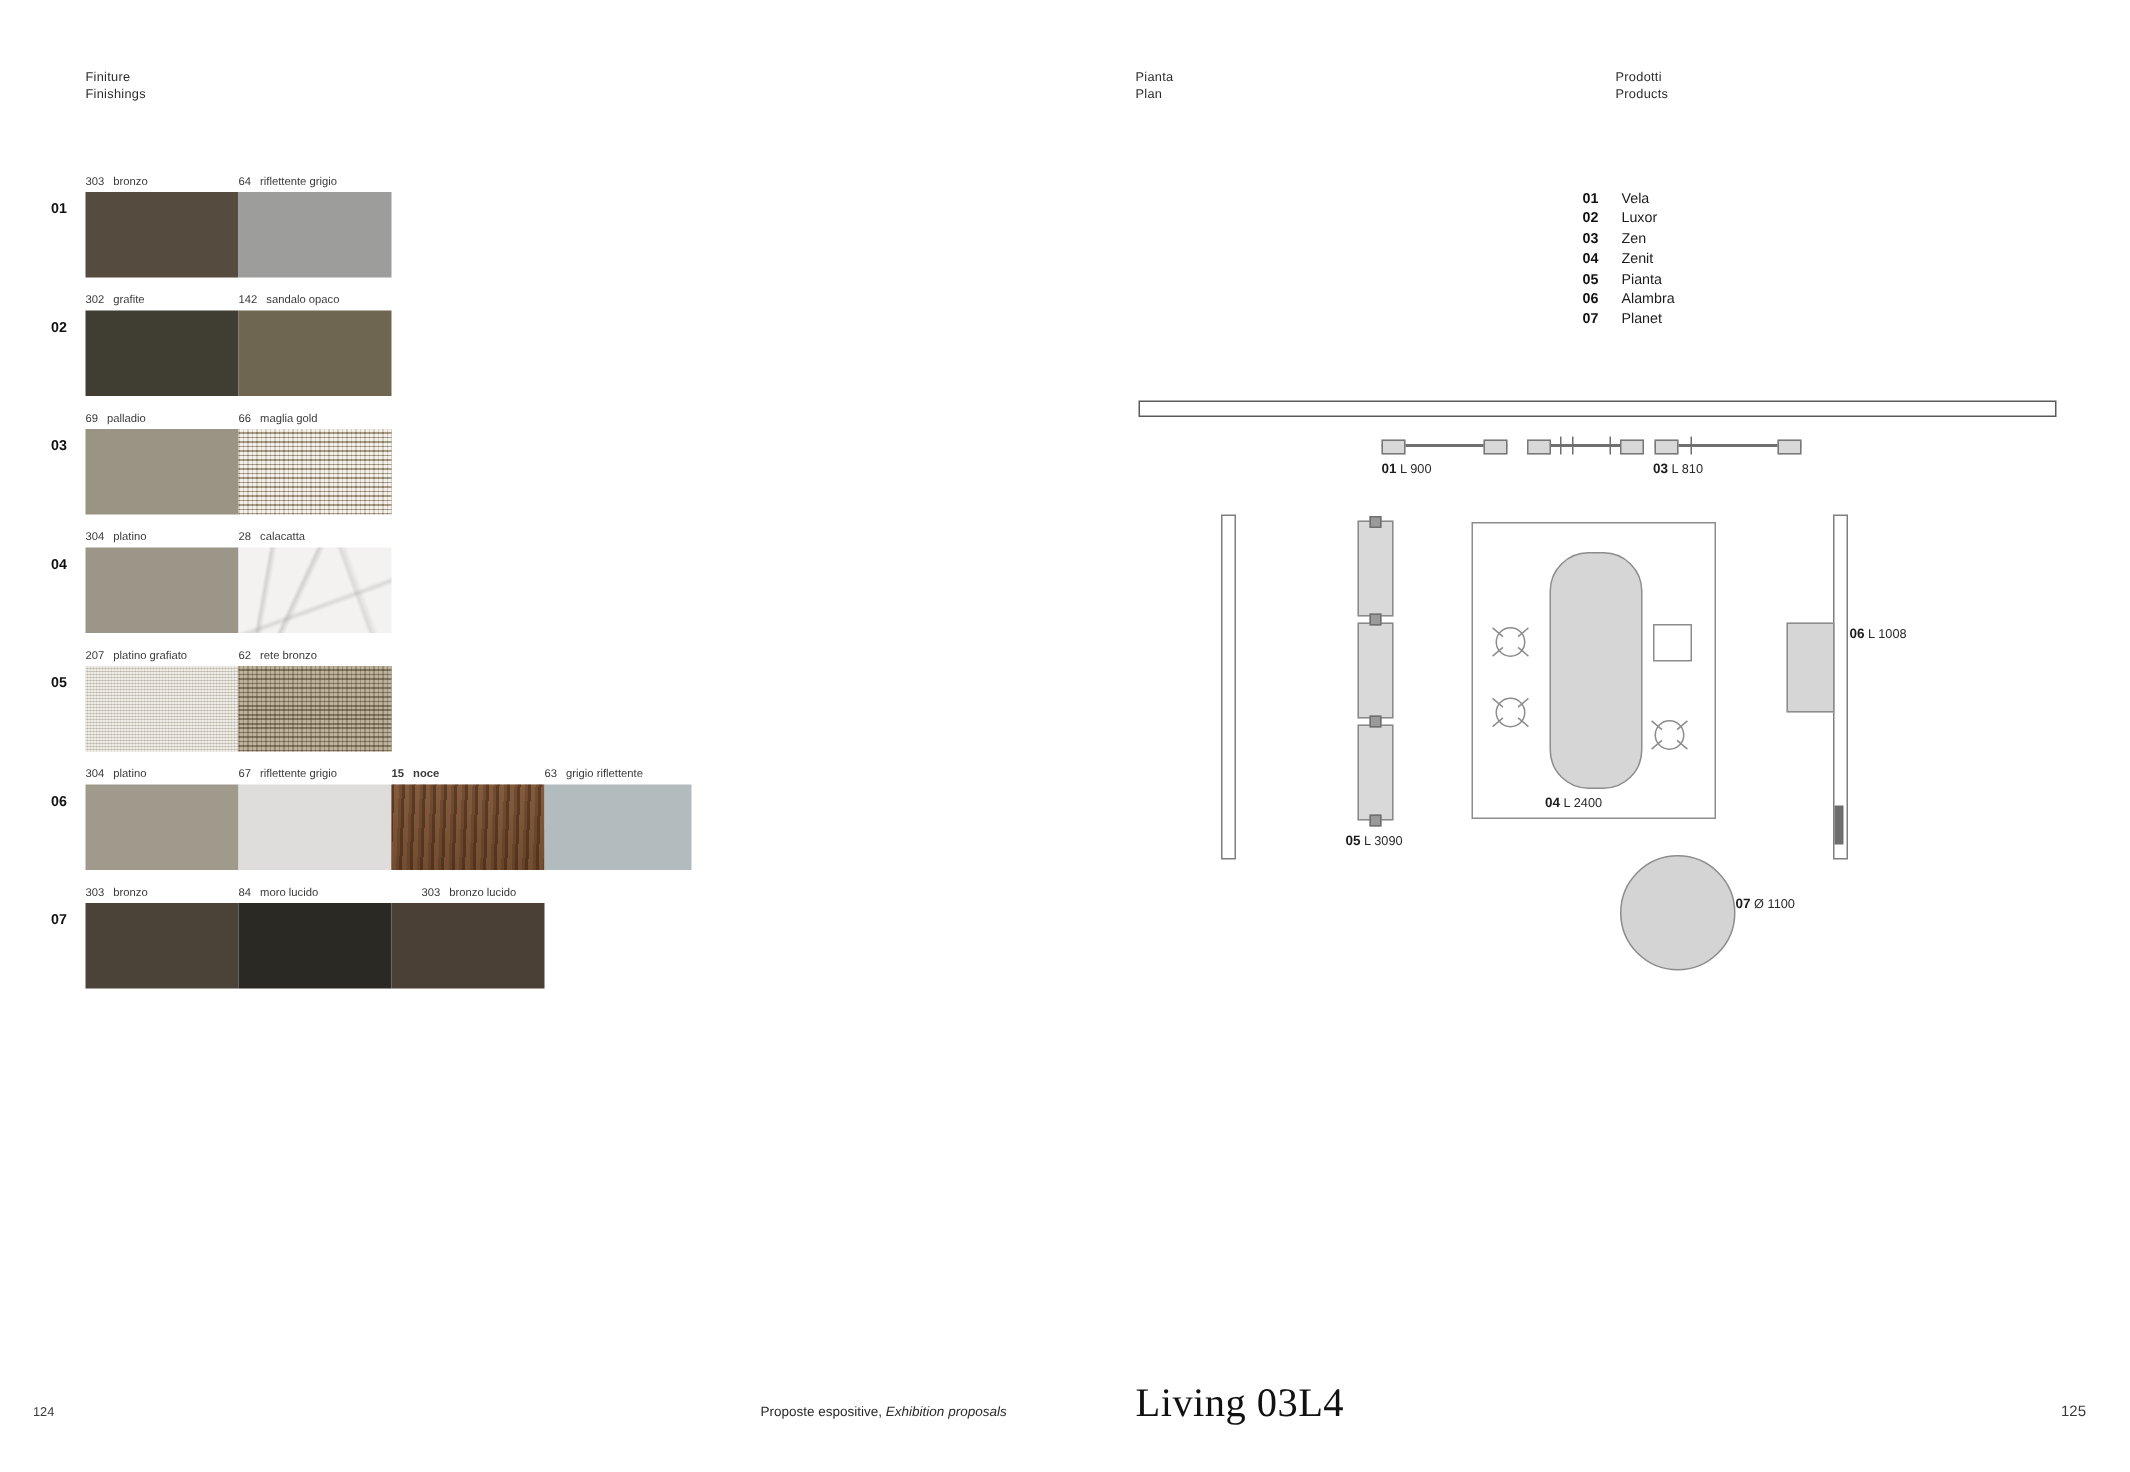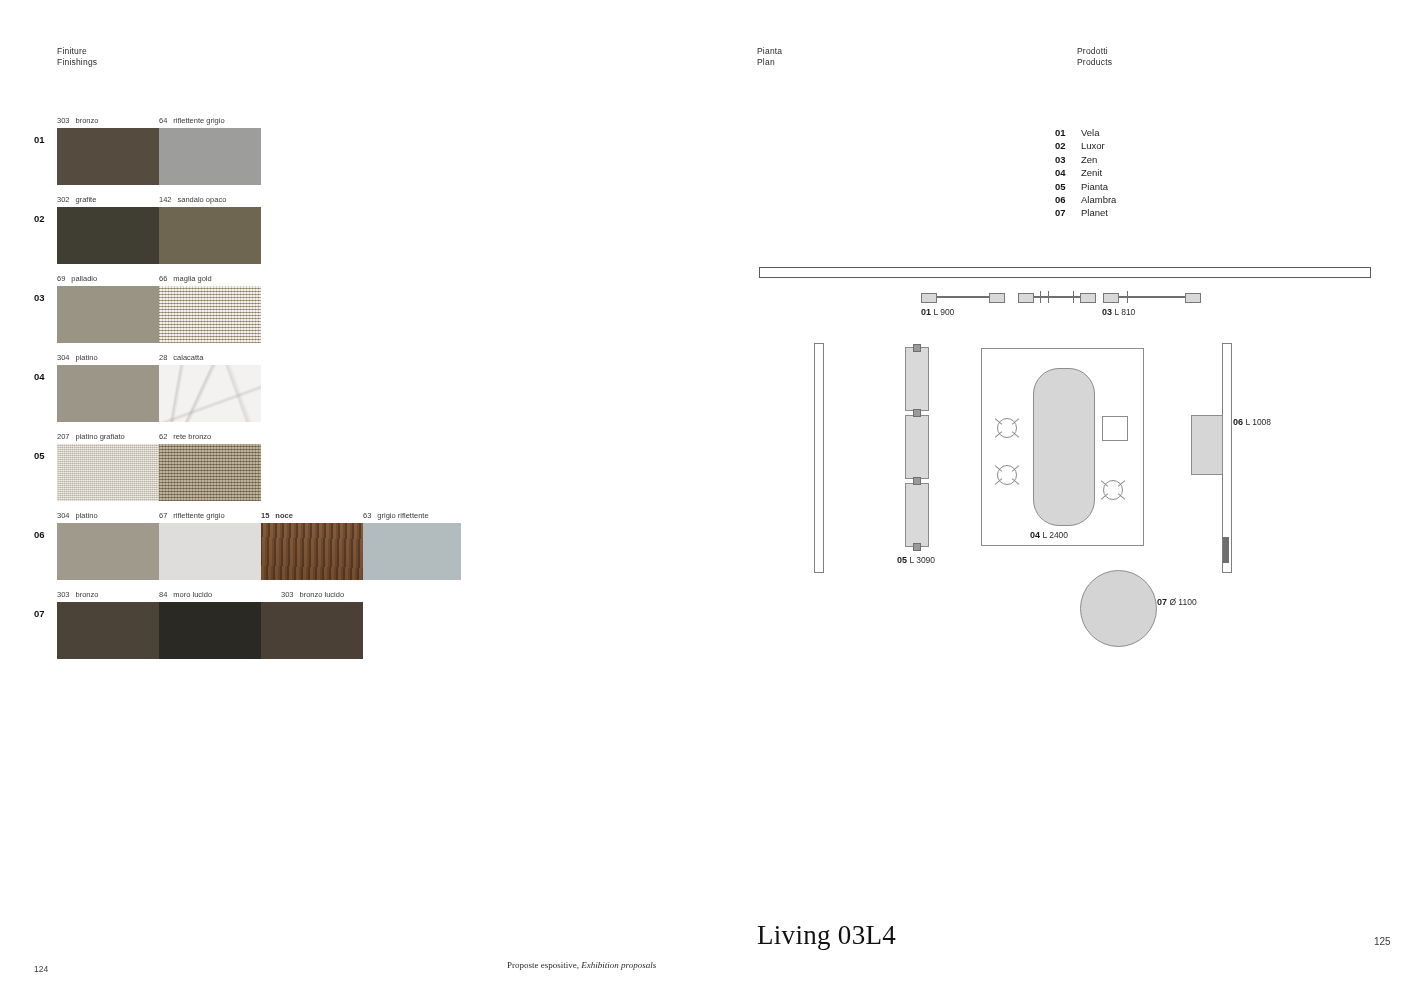--- a/index.html
+++ b/index.html
@@ -259,33 +259,33 @@
     left: 335px; top: 315px;
     width: 75px; height: 75px;
     border-radius: 50%;
     background: #d4d4d4;
     border: 1px solid #8c8c8c;
   }
 
   
   #folio-left {
     position: absolute;
-    left: 34px; top: 936px;
-    font-size: 8.5px; color: #3a3a3a; margin-top: 28px;
+    left: 22px; top: 936px;
+    font-size: 8.5px; color: #3a3a3a;
   }
   #folio-right {
     position: absolute;
     left: 1374px; top: 936px;
     font-size: 10px; color: #3a3a3a;
   }
   #footer-caption {
     position: absolute;
-    left: 507px; top: 960px;
+    left: 507px; top: 936px;
     font-size: 9px; color: #2b2b2b;
-    font-family: Liberation Serif, serif;
+    font-family: Liberation Sans, sans-serif;
     text-align: right;
   }
   #footer-caption i { font-style: italic; }
   #title {
     position: absolute;
     left: 757px; top: 920px;
     font-family: Liberation Serif, serif;
     font-size: 27px;
     color: #111;
     letter-spacing: .3px;

